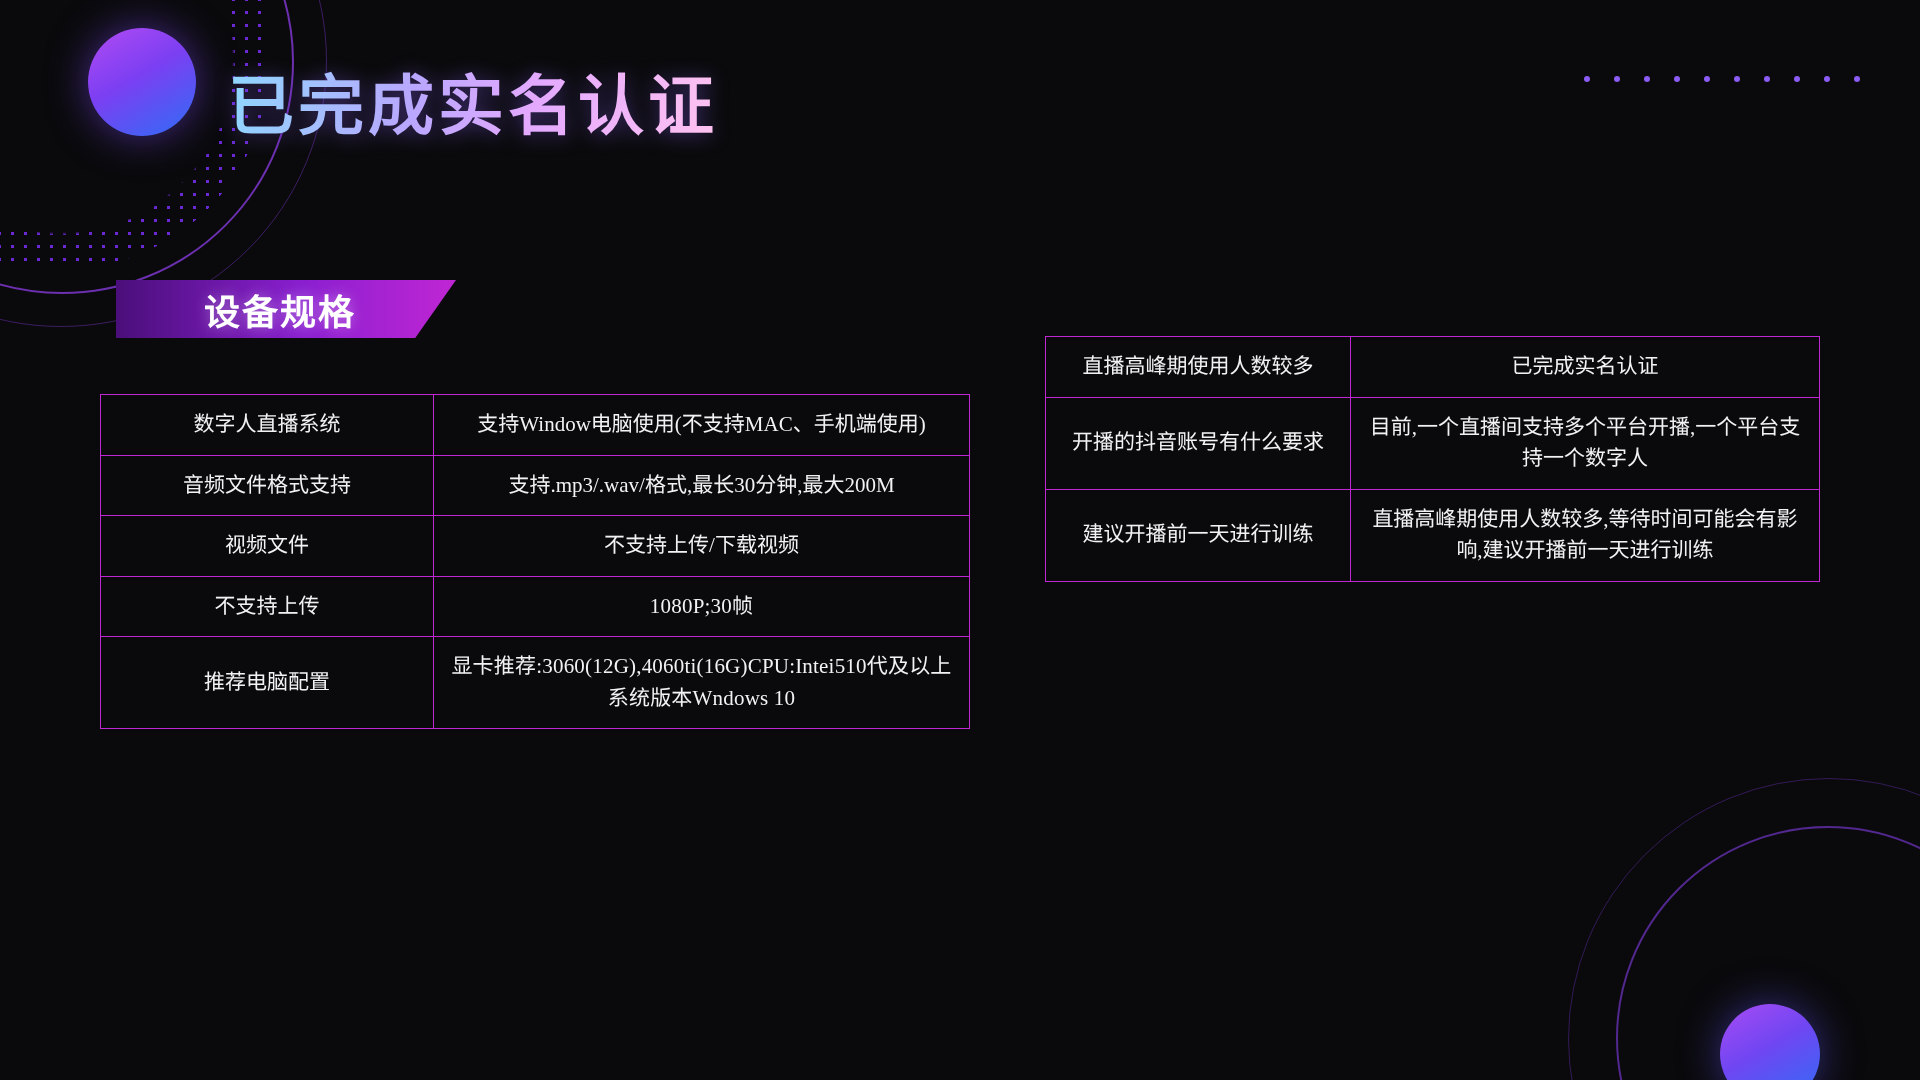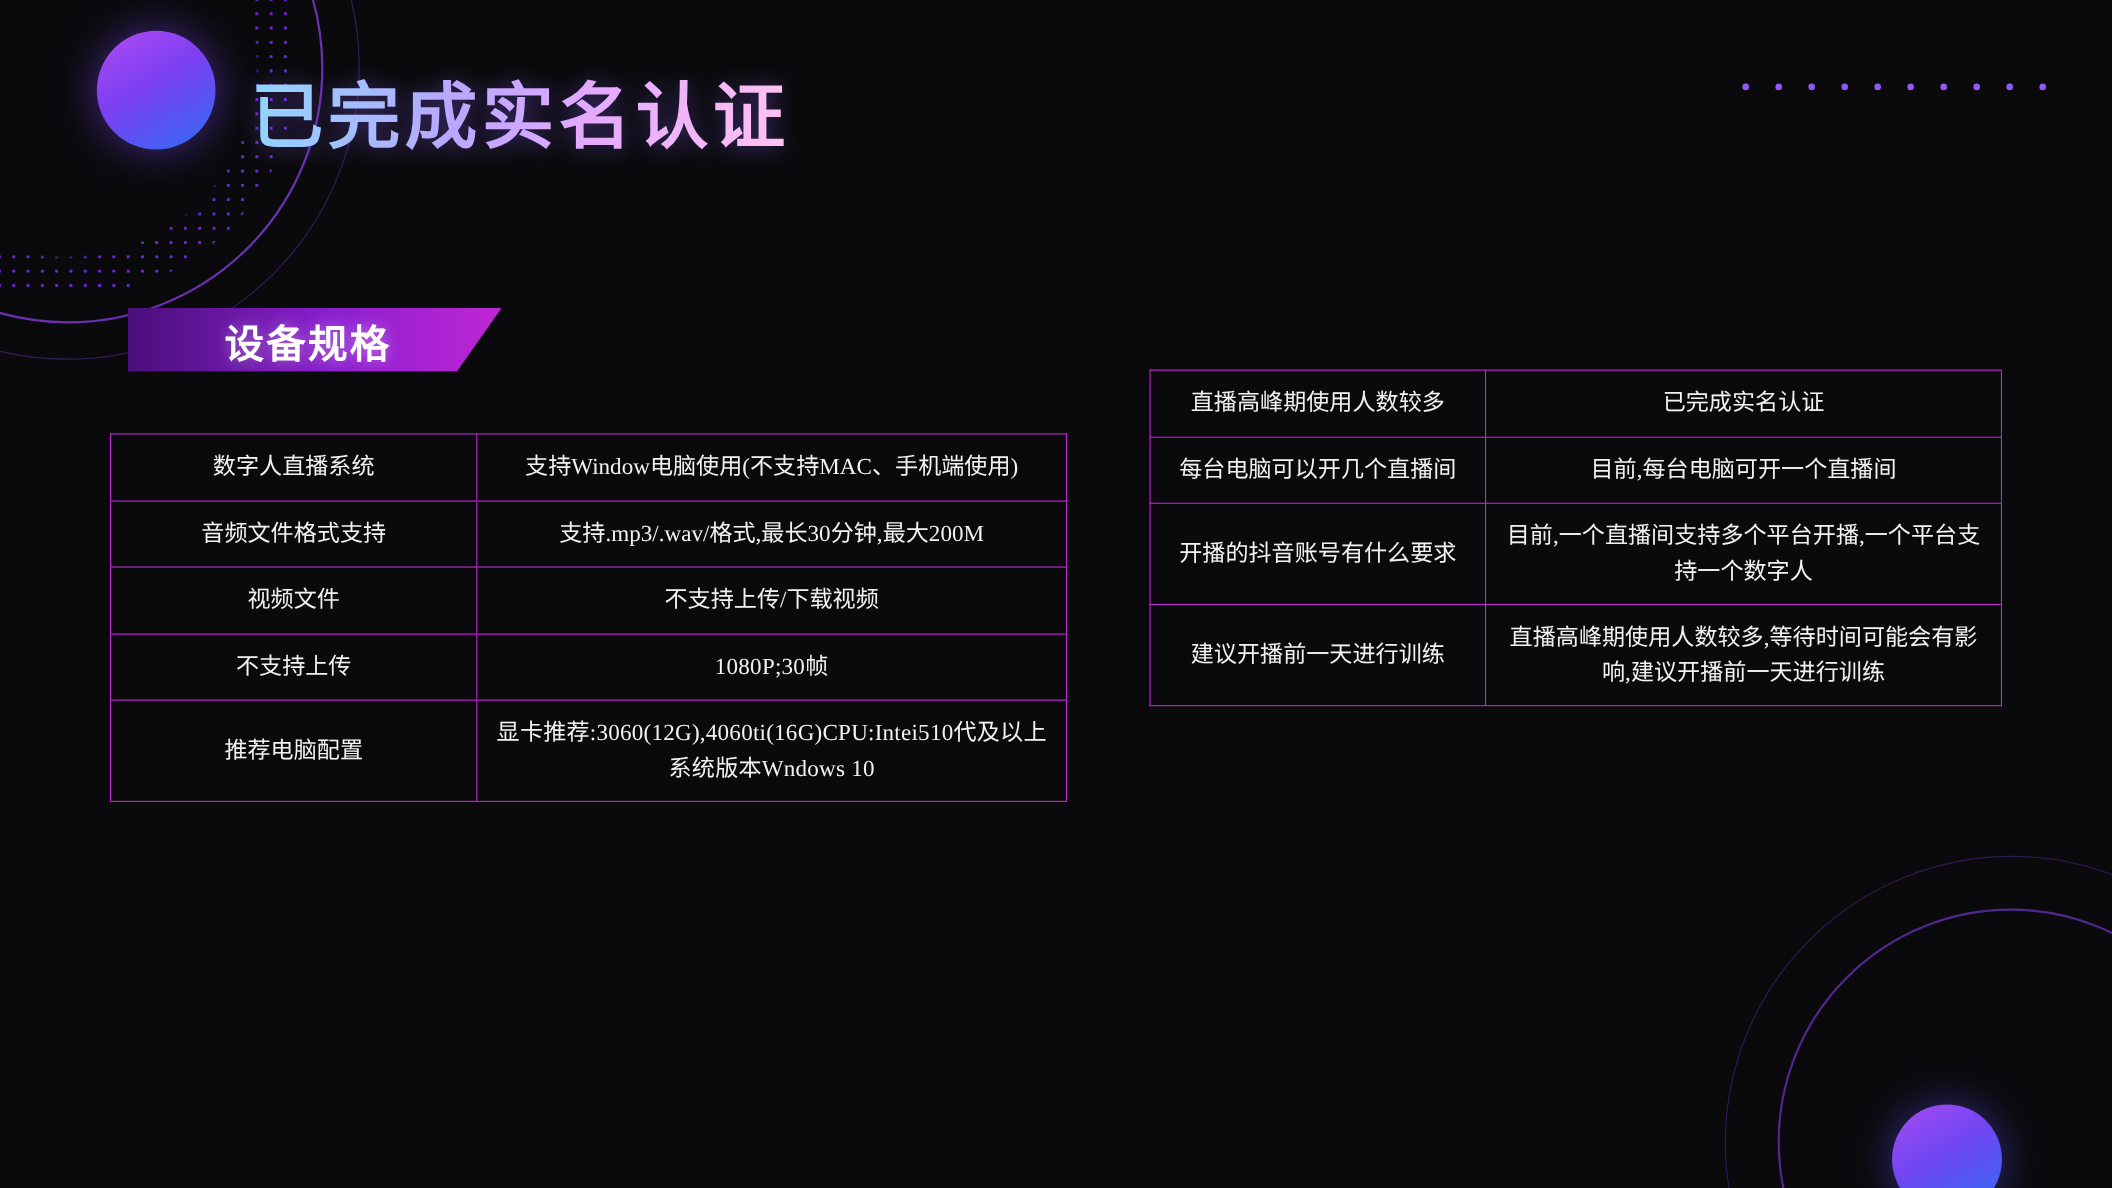--- a/index.html
+++ b/index.html
@@ -231,24 +231,20 @@
 </div>
 
 <div class="col col-right">
   <table class="spec">
     <tbody>
       <tr>
         <td class="k">直播高峰期使用人数较多</td>
         <td class="v">已完成实名认证</td>
       </tr>
       <tr>
-        <td class="k">每台电脑可以开几个直播间</td>
-        <td class="v">目前,每台电脑可开一个直播间</td>
-      </tr>
-      <tr>
         <td class="k">开播的抖音账号有什么要求</td>
         <td class="v">目前,一个直播间支持多个平台开播,一个平台支持一个数字人</td>
       </tr>
       <tr>
         <td class="k">建议开播前一天进行训练</td>
         <td class="v">直播高峰期使用人数较多,等待时间可能会有影响,建议开播前一天进行训练</td>
       </tr>
     </tbody>
   </table>
 </div>

